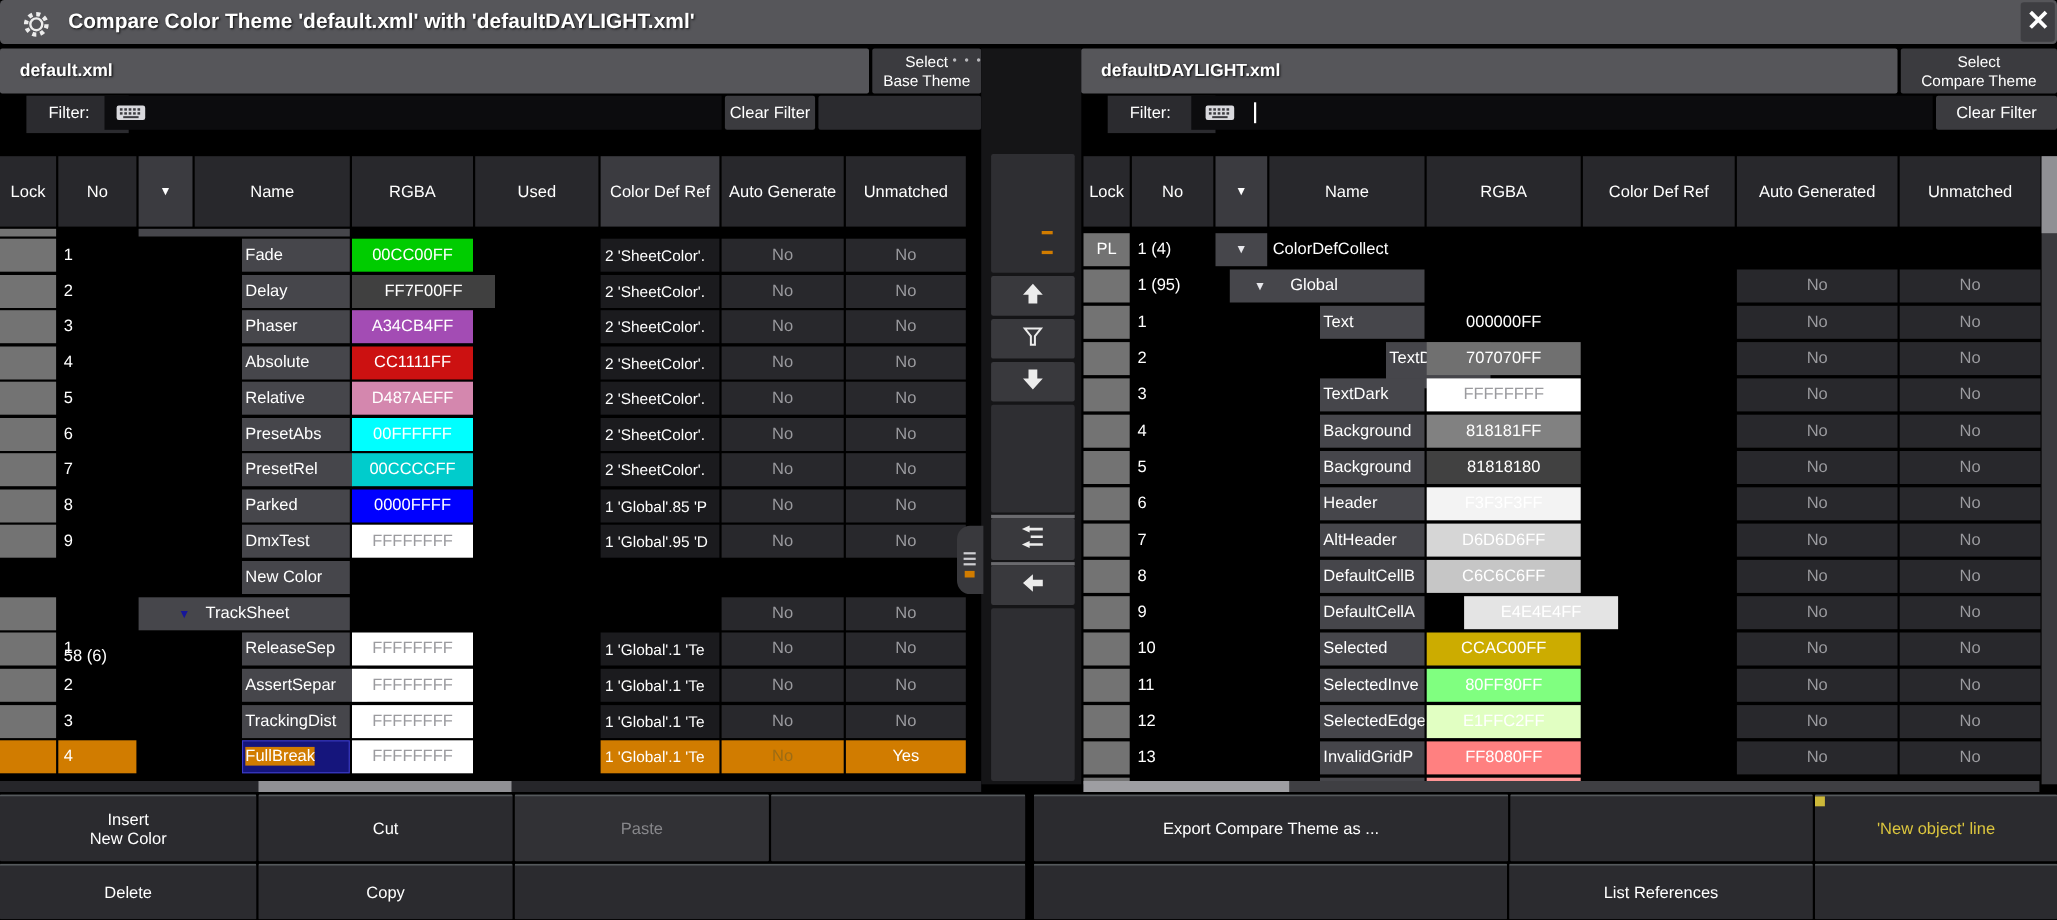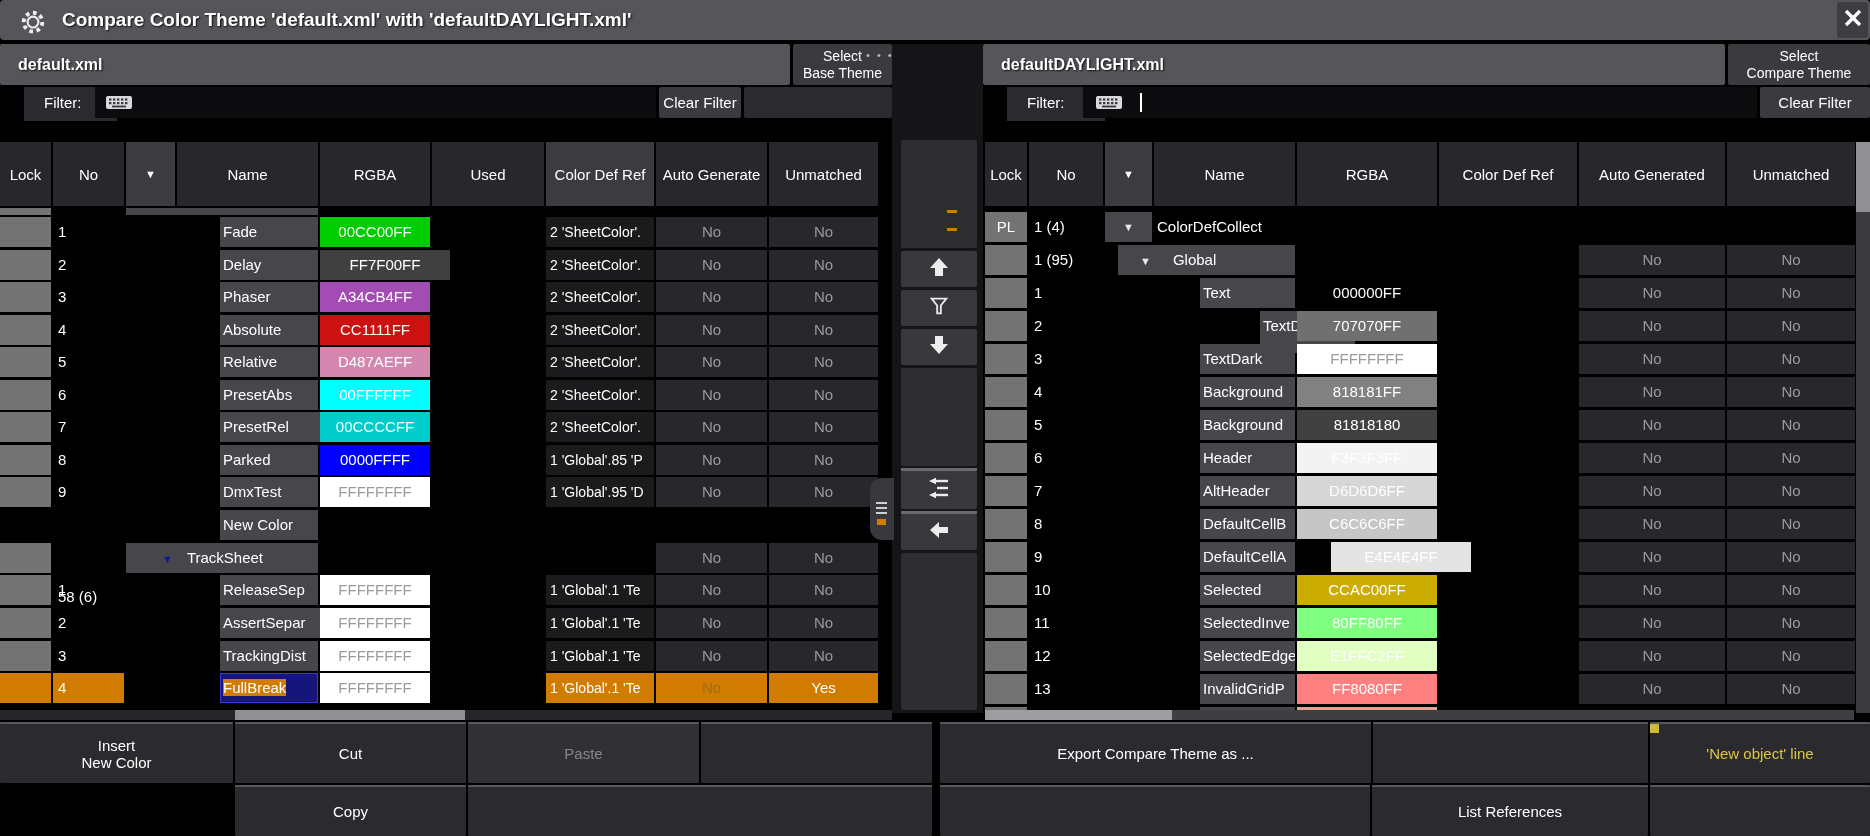--- a/index.html
+++ b/index.html
@@ -436,19 +436,20 @@
   <div class="abs fbtn" style="left:235px;top:722px;width:231px;height:61px;">Cut</div>
   <div class="abs fbtn disabled" style="left:468px;top:722px;width:231px;height:61px;">Paste</div>
   <div class="abs fbtn empty" style="left:701px;top:722px;width:231px;height:61px;"></div>
   <div class="abs fbtn" style="left:940px;top:722px;width:431px;height:61px;">Export Compare Theme as ...</div>
   <div class="abs fbtn empty" style="left:1373px;top:722px;width:275px;height:61px;"></div>
   <div class="abs fbtn" style="left:1650px;top:722px;width:220px;height:61px;color:#DCC63E;">
     <div class="abs" style="left:0;top:0;width:9px;height:9px;background:#CDB93A;"></div>
     <span>'New object' line</span>
   </div>
 
+  <div class="abs fbtn" style="left:0;top:785px;width:233px;height:51px;">Delete</div>
   <div class="abs fbtn" style="left:235px;top:785px;width:231px;height:51px;">Copy</div>
   <div class="abs fbtn empty" style="left:468px;top:785px;width:464px;height:51px;"></div>
   <div class="abs fbtn empty" style="left:940px;top:785px;width:430px;height:51px;"></div>
   <div class="abs fbtn" style="left:1372px;top:785px;width:276px;height:51px;">List References</div>
   <div class="abs fbtn empty" style="left:1650px;top:785px;width:220px;height:51px;"></div>
 
 </div>
 
 </body></html>

